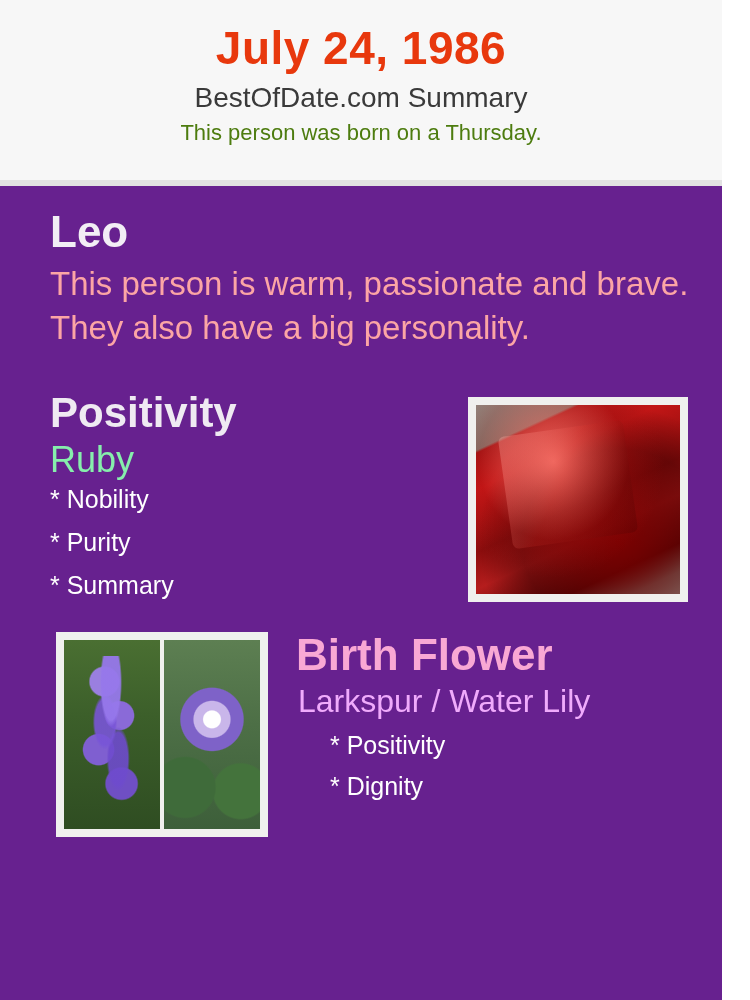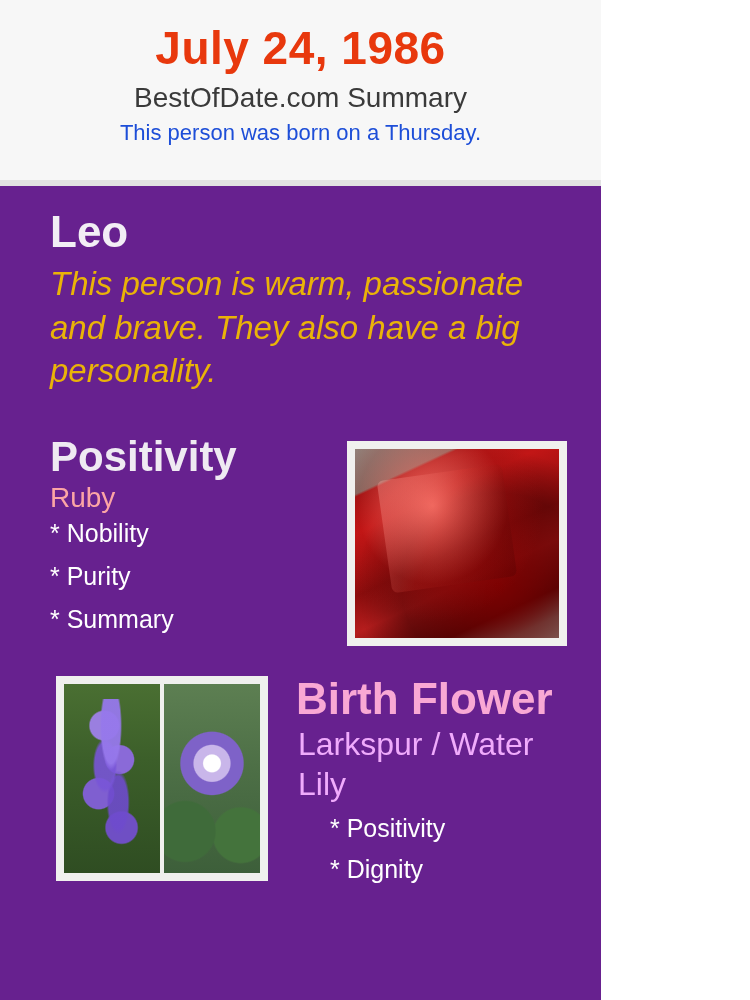--- a/index.html
+++ b/index.html
@@ -8,21 +8,21 @@
   }
   body {
     width: 750px;
     height: 1000px;
     background: #ffffff;
     font-family: "Liberation Sans", sans-serif;
     overflow: hidden;
   }
   .page {
     position: relative;
-    width: 601px;
+    width: 722px;
     height: 1000px;
     background: #f4f4f4;
   }
 
   
   .header {
     background: #f7f7f7;
     height: 180px;
     box-sizing: border-box;
     padding-top: 22px;
@@ -35,21 +35,21 @@
     line-height: 1.15;
     letter-spacing: 0.5px;
   }
   .header-site {
     color: #3a3a3a;
     font-size: 28px;
     margin-top: 6px;
     line-height: 1.2;
   }
   .header-sub {
-    color: #1d4ed8;
+    color: #4d7c0f;
     font-size: 22px;
     margin-top: 6px;
     line-height: 1.2;
   }
   .header-rule {
     height: 6px;
     background: #e2e2e2;
     width: 100%;
   }
 
@@ -66,45 +66,44 @@
   .sign-name {
     font-size: 44px;
     font-weight: bold;
     color: #f2eef5;
     margin: 0 0 6px 2px;
     line-height: 1.1;
   }
   .sign-desc {
     font-size: 33px;
     line-height: 1.32;
-    color: #eab308;
+    color: #fca5a5;
     margin: 0 0 0 2px;
     max-width: 660px;
-    font-style: italic;
   }
 
   
   .stone-row {
     margin-top: 42px;
     position: relative;
     min-height: 215px;
   }
   .stone-text {
     width: 440px;
   }
   .block-title {
     font-size: 42px;
     font-weight: bold;
     color: #efeaf2;
     line-height: 1.05;
     margin: 0 0 2px 2px;
   }
   .block-sub {
-    font-size: 28px;
-    color: #fca5a5;
+    font-size: 36px;
+    color: #86efac;
     line-height: 1.2;
     margin: 0 0 6px 2px;
   }
   .bullet {
     font-size: 25px;
     color: #ffffff;
     line-height: 1.0;
     margin: 0 0 18px 2px;
   }
   .stone-photo {

